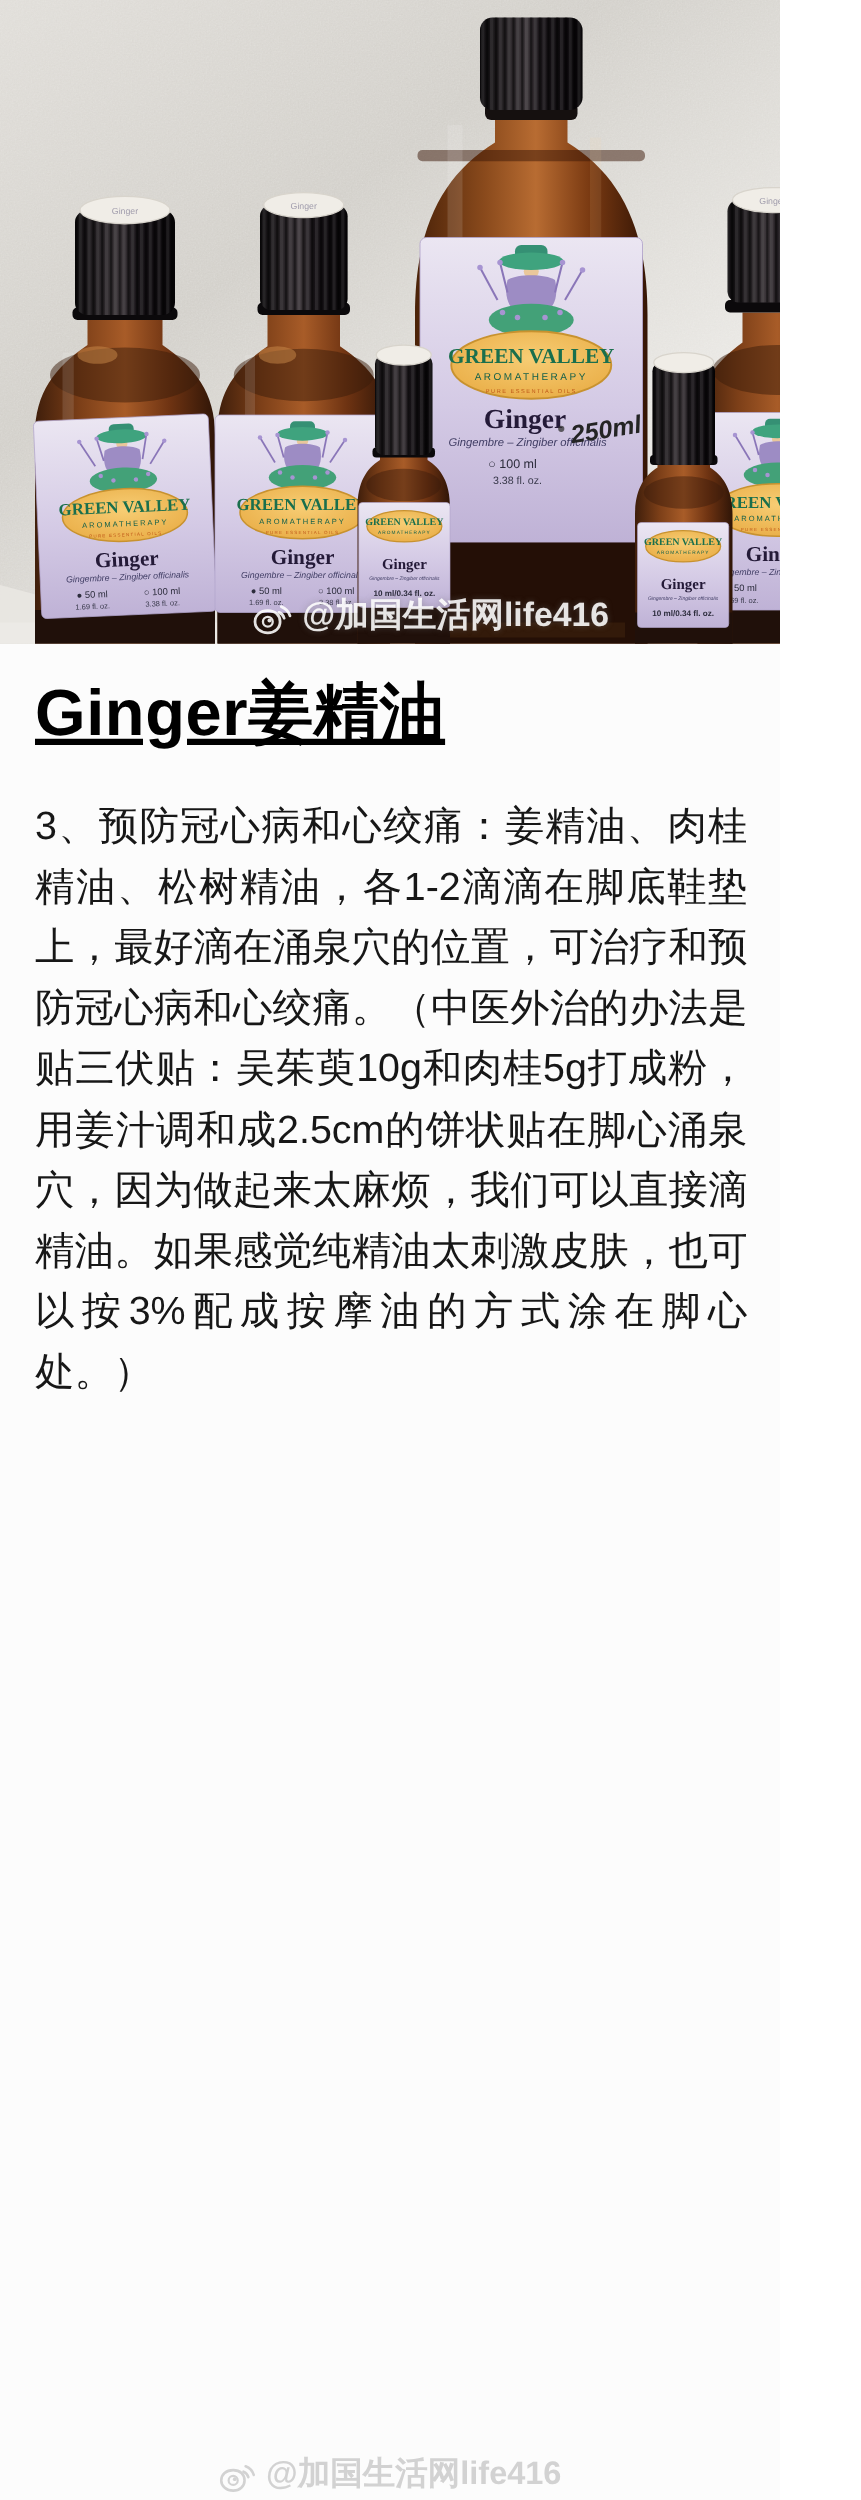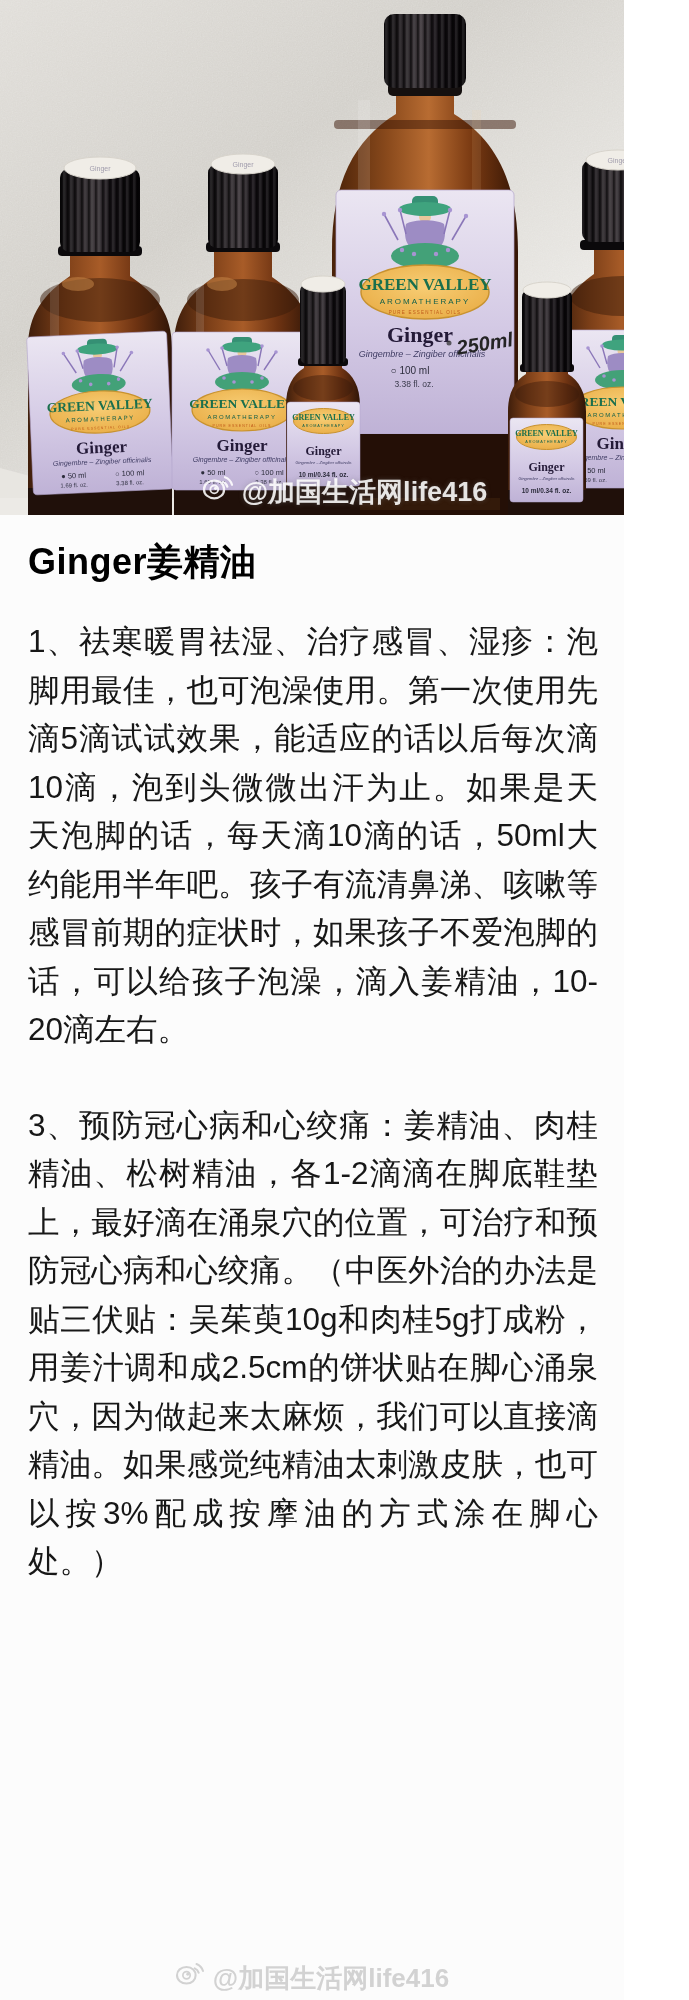--- a/index.html
+++ b/index.html
@@ -2,36 +2,36 @@
 <html><head>
 <meta charset="utf-8">
 <style>
   html,body{margin:0;padding:0;background:#ffffff;}
   .page{
     width:624px;height:2000px;position:relative;overflow:hidden;
     background:#fcfcfc;font-family:"Liberation Sans","DejaVu Sans",sans-serif;
   }
   .photo{position:relative;width:689px;height:515px;margin:0;padding:0;}
   .photo svg{display:block;}
-  .wm{display:flex;align-items:flex-start;justify-content:center;gap:8px;white-space:nowrap;margin-top:28px;}
+  .wm{display:flex;align-items:flex-end;justify-content:center;gap:8px;white-space:nowrap;margin-top:28px;}
   .wm-photo{
     position:absolute;left:0;right:0;bottom:5px;
     color:rgba(255,255,255,0.88);font-size:27px;font-weight:bold;
     text-shadow:0 0 5px rgba(110,110,110,0.45);
   }
   .wm-photo svg{width:32px;height:28px;}
   .wm-footer{
     position:absolute;left:0;right:0;bottom:4px;
     color:#d2d2d2;font-size:26px;font-weight:bold;
   }
   .wm-footer svg{width:30px;height:26px;}
   .article{padding:26px 26px 0 28px;color:#141414;}
   .article h1{
-    margin:0 0 34px 0;font-size:36px;line-height:1.18;font-weight:bold;
-    color:#000;letter-spacing:0.5px;
+    margin:0 0 34px 0;font-size:52px;line-height:1.18;font-weight:bold;
+    color:#000;letter-spacing:0.5px;text-decoration:underline;
   }
   .para{
     margin:0 0 47px 0;font-size:31.5px;line-height:48.5px;
     text-align:justify;color:#171717;
   }
   .para:last-of-type{margin-bottom:0;}
 </style>
 </head>
 <body>
 
@@ -255,21 +255,20 @@
           <path d="M24.5,3.5 A12.5,12.5 0 0 1 32,11.5"></path>
         </g>
         <circle cx="14.4" cy="15.4" r="1.7" fill="currentColor"></circle>
       </svg>
       <span>@加国生活网life416</span>
     </div>
   </figure>
 
   <article class="article">
     <h1>Ginger姜精油</h1>
-    <p class="para">1、祛寒暖胃祛湿、治疗感冒、湿疹：泡脚用最佳，也可泡澡使用。第一次使用先滴5滴试试效果，能适应的话以后每次滴10滴，泡到头微微出汗为止。如果是天天泡脚的话，每天滴10滴的话，50ml大约能用半年吧。孩子有流清鼻涕、咳嗽等感冒前期的症状时，如果孩子不爱泡脚的话，可以给孩子泡澡，滴入姜精油，10-20滴左右。</p>
     <p class="para">3、预防冠心病和心绞痛：姜精油、肉桂精油、松树精油，各1-2滴滴在脚底鞋垫上，最好滴在涌泉穴的位置，可治疗和预防冠心病和心绞痛。（中医外治的办法是贴三伏贴：吴茱萸10g和肉桂5g打成粉，用姜汁调和成2.5cm的饼状贴在脚心涌泉穴，因为做起来太麻烦，我们可以直接滴精油。如果感觉纯精油太刺激皮肤，也可以按3%配成按摩油的方式涂在脚心处。）</p>
   </article>
 
   <div class="wm wm-footer">
     <svg viewBox="0 0 34 30">
       <g fill="none" stroke="currentColor" stroke-width="2.4" stroke-linecap="round">
         <path d="M13,7 C6.5,7 2,11 2,16.5 C2,22 7,26 13,26 C19,26 23.5,22 23.5,16.5 C23.5,11 19.5,7 13,7 Z"></path>
         <circle cx="13" cy="16.5" r="4.2" stroke-width="2"></circle>
         <path d="M22.5,8.5 A7.5,7.5 0 0 1 27,13.5"></path>
         <path d="M24.5,3.5 A12.5,12.5 0 0 1 32,11.5"></path>

